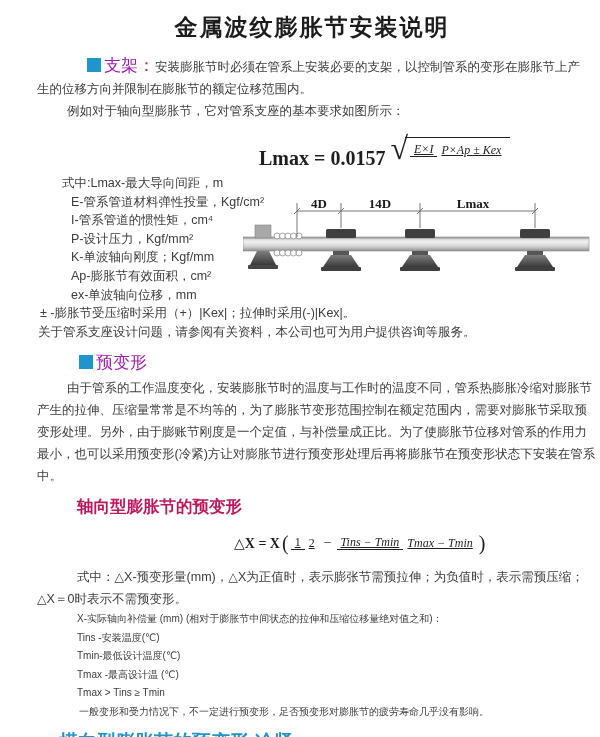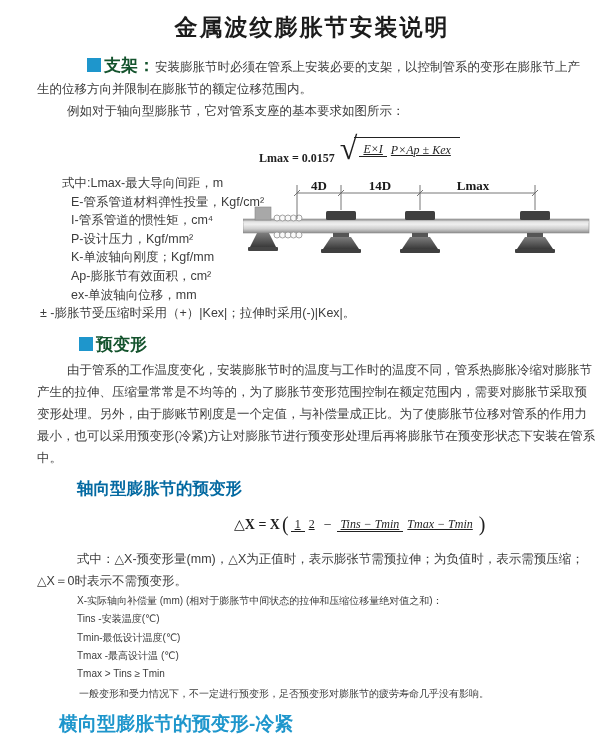--- a/index.html
+++ b/index.html
@@ -20,34 +20,34 @@
     letter-spacing: 2px;
     margin-bottom: 12px;
     font-family: "Liberation Sans", sans-serif;
   }
 
   
   p.body { font-size: 12.5px; line-height: 22px; color: #3c3c3c; }
   .lead { margin: 2px 13px 0 13px; text-indent: 50px; }
   .example { margin: 0 13px; text-indent: 30px; }
 
-  .sec-head { color: #14532d; font-weight: bold; font-size: 17px; white-space: nowrap; }
+  .sec-head { color: #a21caf; font-weight: normal; font-size: 17px; white-space: nowrap; }
   .sq {
     display: inline-block; width: 14px; height: 14px;
     background: #1e96cc; margin-right: 3px; vertical-align: -1px;
   }
   .sec-head-line { margin: 10px 0 2px 55px; font-size: 17px; }
 
   
   .formula {
     font-family: "Liberation Serif", "DejaVu Serif", serif;
     color: #1f1f1f; display: flex; align-items: center;
   }
   .formula1 { margin: 6px 0 8px 235px; height: 38px; }
-  .f-lhs { font-weight: bold; font-size: 12px; margin-right: 5px; margin-top: 23px; }
+  .f-lhs { font-weight: bold; font-size: 20px; margin-right: 5px; margin-top: 23px; }
   .rad-sign { font-size: 32px; line-height: 32px; font-weight: 400; margin-right: -3px; transform: translateY(1px); }
   .rad-body { display: inline-block; border-top: 1.4px solid #222; padding: 1px 5px 0 5px; }
   .vfrac { display: inline-flex; align-items: center; font-size: 12px; line-height: 13px; text-decoration: underline; }
   .vfrac .vn { align-self: stretch; text-align: center; border-bottom: 1px solid #222; padding: 0 4px; }
   .vfrac .vd { padding: 0 4px; }
   .it { font-style: italic; }
 
   .formula2 { margin: 8px 0 6px 210px; height: 34px; font-size: 14px; }
   .formula2 .f-open, .formula2 .f-close { font-size: 20px; font-weight: 400; margin: 0 2px; }
   .formula2 .f-minus { margin: 0 5px; }
@@ -55,31 +55,31 @@
 
   
   .defs { font-size: 12.5px; line-height: 18.6px; }
   .where-line { margin-left: 38px; }
   .def-item { margin-left: 47px; }
   .pm-note { margin-left: 16px; }
   .svc-note { margin-left: 14px; }
 
   .body4 { margin: 3px 1px 0 13px; text-indent: 30px; line-height: 21.7px; }
 
-  .h-axial { color: #0369a1; font-size: 16.5px; font-weight: bold; margin: 9px 0 2px 53px; }
+  .h-axial { color: #be185d; font-size: 16.5px; font-weight: bold; margin: 9px 0 2px 53px; }
   .h-lateral { color: #1e96cc; font-size: 19px; font-weight: bold; margin: 8px 0 0 35px; }
 
   .where2 { margin: 2px 13px 0 13px; text-indent: 40px; line-height: 20px; }
   .defs2 { font-size: 10px; line-height: 18.4px; }
   .def2-item { margin-left: 53px; }
   .note-general { margin: 0 13px; text-indent: 42px; line-height: 19px; }
 
   
   .diagram {
-    position: absolute; left: 243px; top: 178px;
+    position: absolute; left: 243px; top: 196px;
     width: 352px; height: 100px; pointer-events: none;
   }
   svg text {
     font-family: "Liberation Serif", "DejaVu Serif", serif;
     font-weight: bold; font-size: 13px; fill: #1a1a1a;
   }
 </style>
 </head>
 <body>
 
@@ -104,20 +104,21 @@
 
   <div class="defs">
     <div class="where-line">式中:Lmax-最大导向间距，m</div>
     <div class="def-item">E-管系管道材料弹性投量，Kgf/cm²</div>
     <div class="def-item">I-管系管道的惯性矩，cm⁴</div>
     <div class="def-item">P-设计压力，Kgf/mm²</div>
     <div class="def-item">K-单波轴向刚度；Kgf/mm</div>
     <div class="def-item">Ap-膨胀节有效面积，cm²</div>
     <div class="def-item">ex-单波轴向位移，mm</div>
     <div class="pm-note">± -膨胀节受压缩时采用（+）|Kex|；拉伸时采用(-)|Kex|。</div>
+    <div class="svc-note">关于管系支座设计问题，请参阅有关资料，本公司也可为用户提供咨询等服务。</div>
   </div>
 
   <div class="sec-head-line"><span class="sec-head"><span class="sq"></span><span>预变形</span></span></div>
 
   <p class="body body4">由于管系的工作温度变化，安装膨胀节时的温度与工作时的温度不同，管系热膨胀冷缩对膨胀节产生的拉伸、压缩量常常是不均等的，为了膨胀节变形范围控制在额定范围内，需要对膨胀节采取预变形处理。另外，由于膨账节刚度是一个定值，与补偿量成正比。为了使膨胀节位移对管系的作用力最小，也可以采用预变形(冷紧)方让对膨胀节进行预变形处理后再将膨胀节在预变形状态下安装在管系中。</p>
 
   <div class="h-axial">轴向型膨胀节的预变形</div>
 
   <div class="formula formula2">
     <span class="f-x">△X = X</span>

